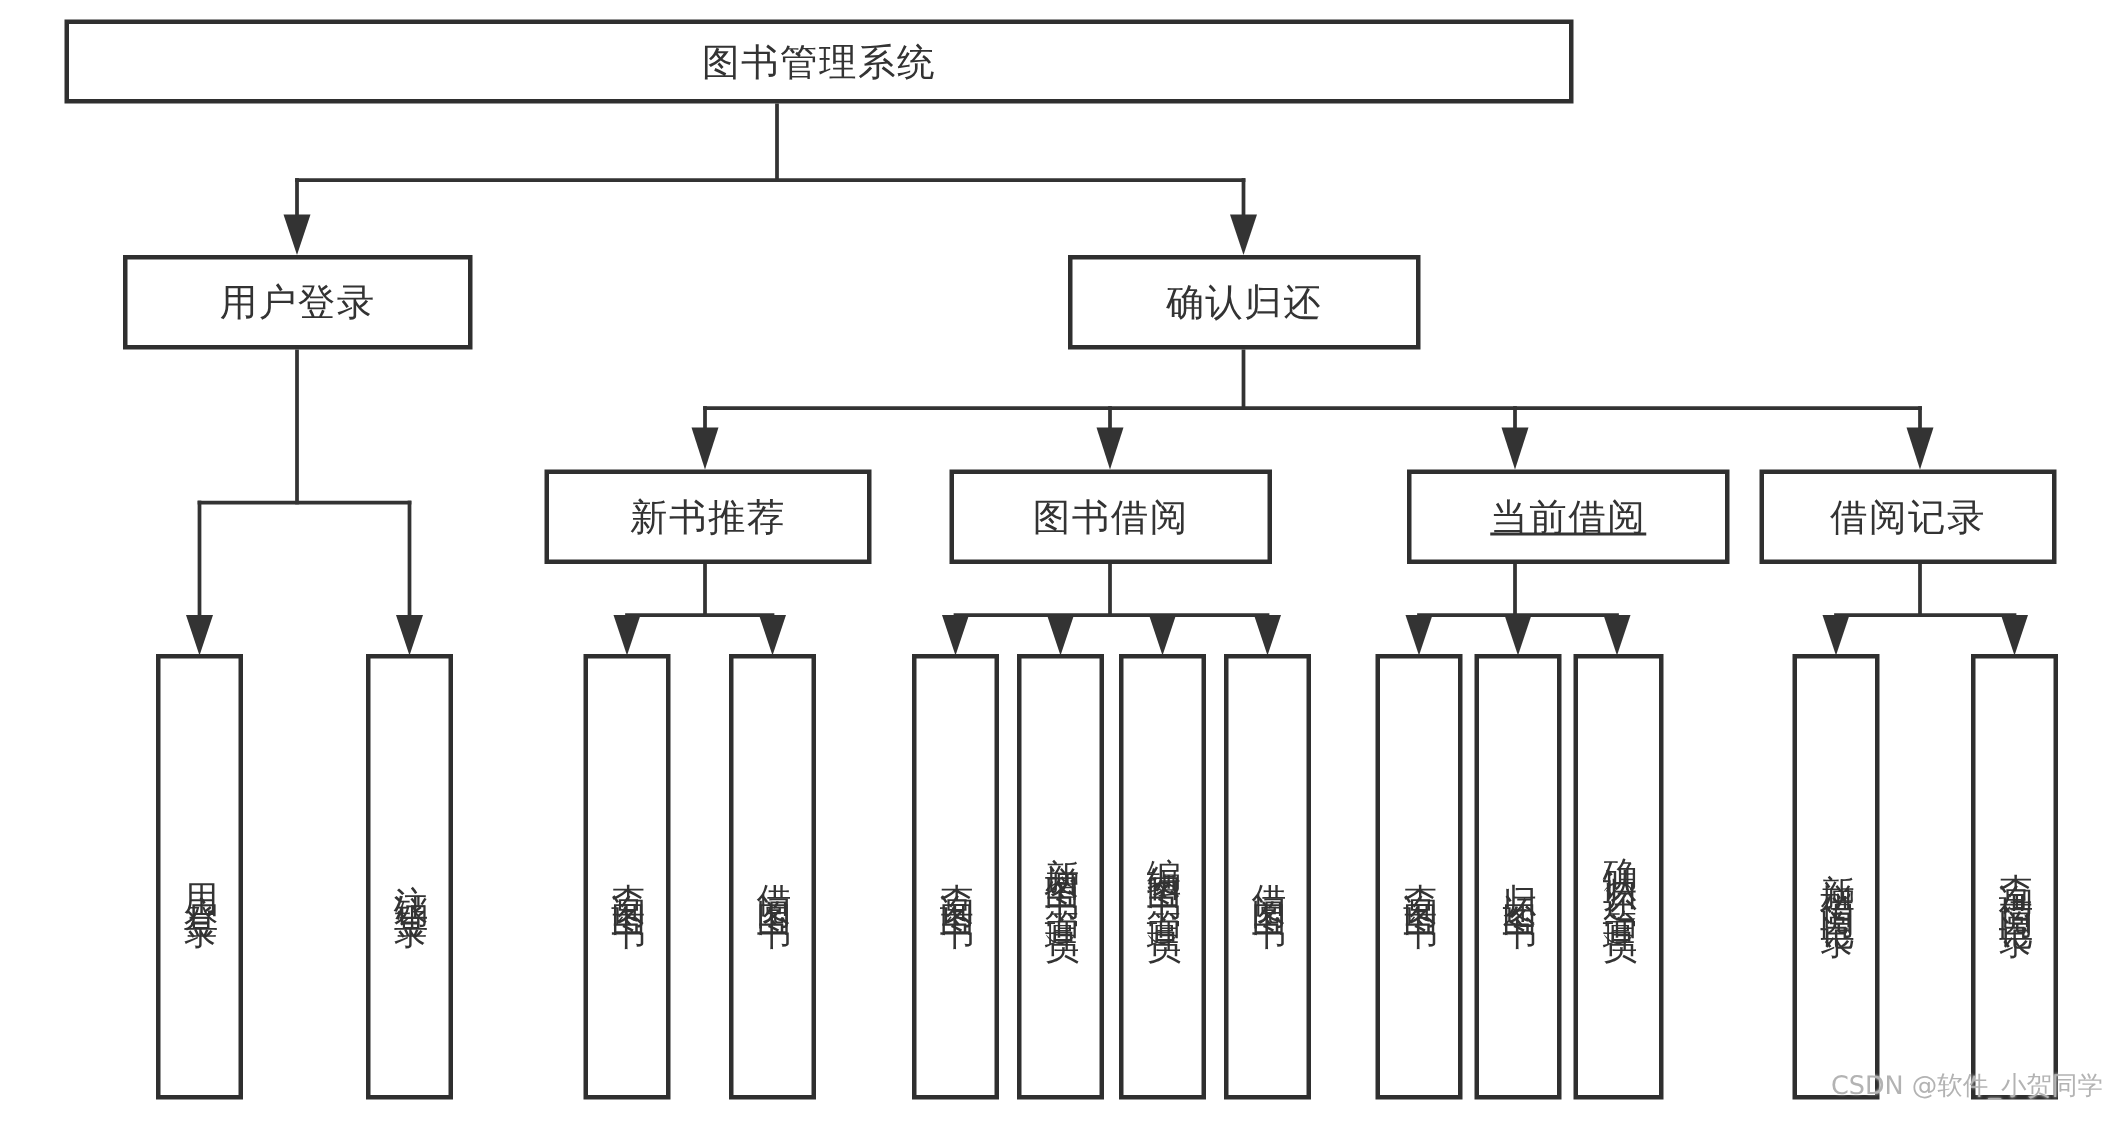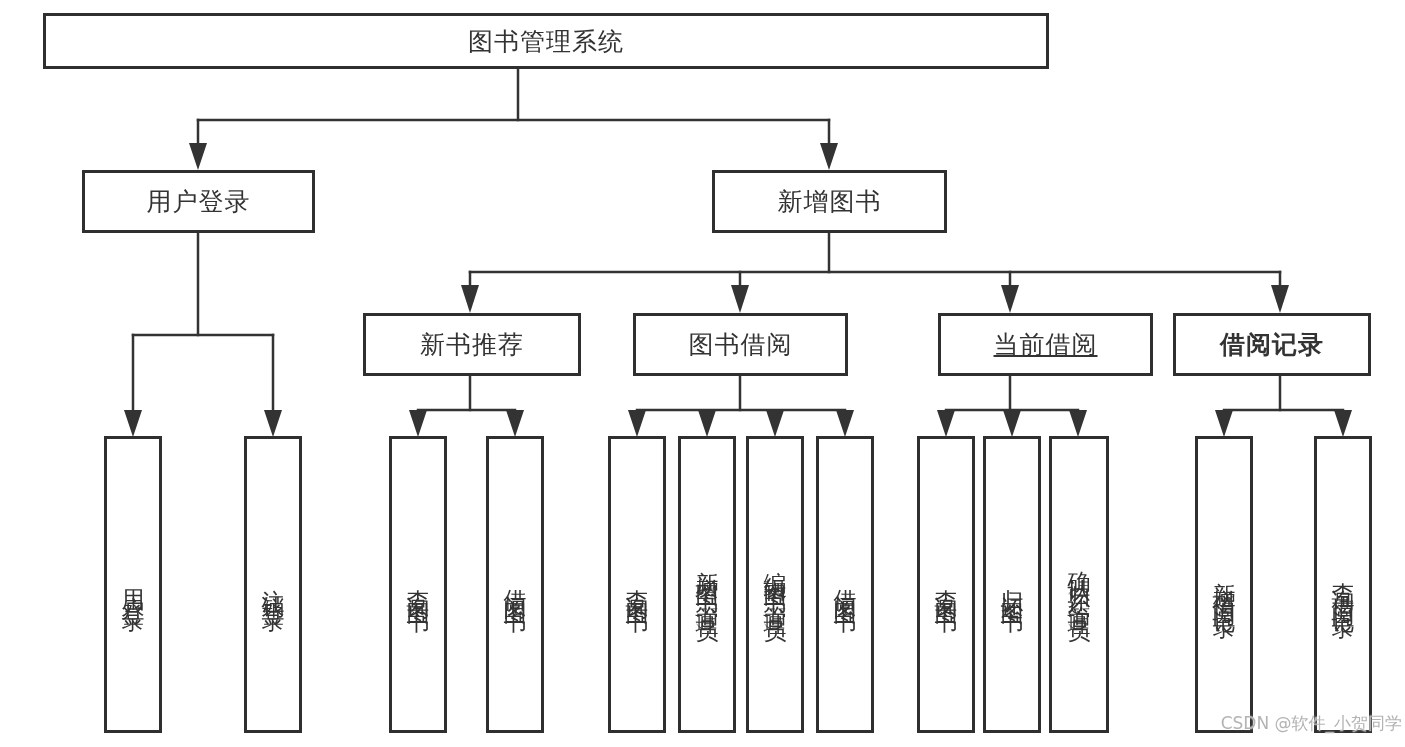--- a/index.html
+++ b/index.html
@@ -33,21 +33,21 @@
     color: #333333;
   }
   .hbox { font-size: 25px; letter-spacing: 1px; }
   .root-box   { left: 15px;  top: 13px;  width: 1006px; height: 56px; margin-left: 28px; }
   .lvl1-left  { left: 82px;  top: 170px; width: 233px;  height: 63px; }
   .lvl1-right { left: 712px; top: 170px; width: 235px;  height: 63px; }
   .lvl2 { top: 313px; height: 63px; }
   .lvl2-0 { left: 363px;  width: 218px; }
   .lvl2-1 { left: 633px;  width: 215px; text-align: right; }
   .lvl2-2 { left: 938px;  width: 215px; text-decoration: underline; }
-  .lvl2-3 { left: 1173px; width: 198px; font-weight: bold; }
+  .lvl2-3 { left: 1173px; width: 198px; }
   .leaf {
     top: 436px;
     width: 58px;
     height: 297px;
     border-width: 3px;
   }
   .leaf .vtext {
     writing-mode: vertical-rl;
     font-size: 23px;
     letter-spacing: 7px;
@@ -140,21 +140,21 @@
   </svg>
 
   <div class="box hbox root-box">
     <span>图书管理系统</span>
   </div>
 
   <div class="box hbox lvl1-left">
     <span>用户登录</span>
   </div>
   <div class="box hbox lvl1-right">
-    <span>新增图书</span>
+    <span>确认归还</span>
   </div>
 
   <div class="box hbox lvl2 lvl2-0">
     <span>新书推荐</span>
   </div>
   <div class="box hbox lvl2 lvl2-1">
     <span>图书借阅</span>
   </div>
   <div class="box hbox lvl2 lvl2-2">
     <span>当前借阅</span>

